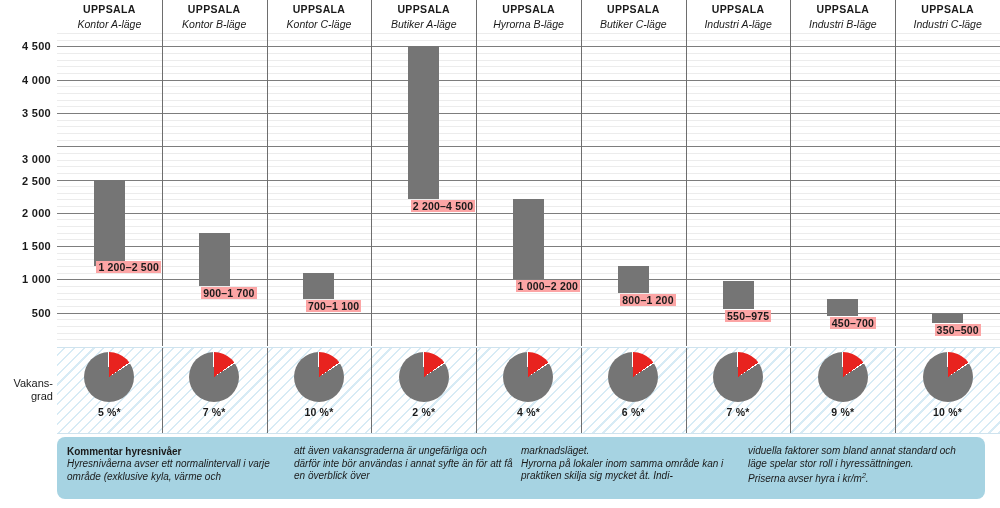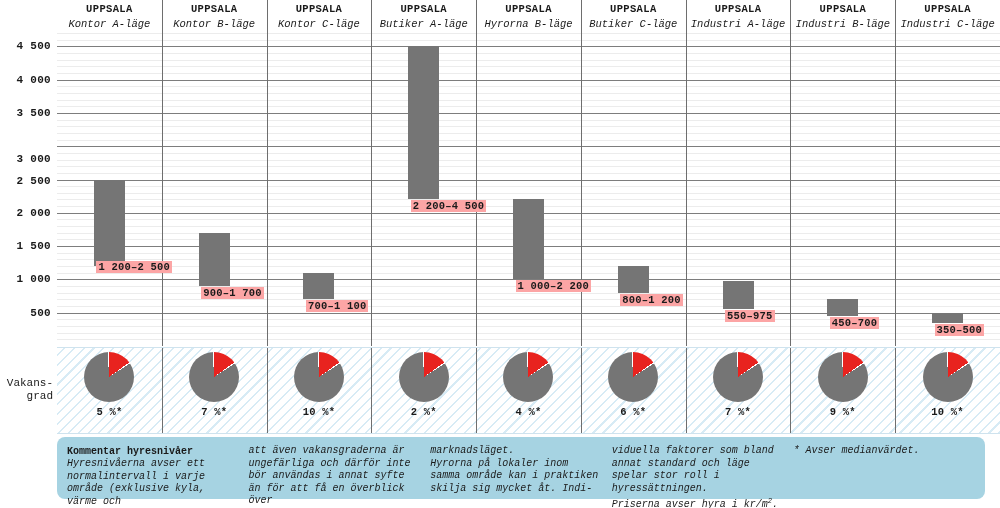--- a/index.html
+++ b/index.html
@@ -3,21 +3,21 @@
 <meta charset="utf-8">
 <style>
   html,body{margin:0;padding:0;}
   body{
     width:1000px;height:508px;
     background:#ffffff;
     font-family:"Liberation Sans","DejaVu Sans",sans-serif;
     color:#1a1a1a;
     overflow:hidden;
   }
-  #root{position:relative;width:804px;height:508px;font-family:Liberation Mono, monospace;}
+  #root{position:relative;width:804px;height:508px;}
 
   
   .headers{position:absolute;left:57px;top:0;width:943px;height:33px;display:flex;}
   .hdr{flex:1 1 0;text-align:center;padding-top:3px;position:relative;}
   .hdr:not(:first-child):before{
     content:"";position:absolute;left:0;top:0;bottom:-5px;width:1px;background:#6e6e6e;
   }
   .hdr .city{font-size:10.5px;font-weight:bold;letter-spacing:.35px;line-height:13px;}
   .hdr .seg{font-size:10.5px;font-style:italic;line-height:13px;margin-top:2px;}
 
@@ -224,23 +224,20 @@
       <div class="ctext">att även vakansgraderna är ungefärliga och därför inte bör användas i annat syfte än för att få en överblick över</div>
     </div>
     <div class="ccol">
       <div class="ctext">marknadsläget.</div>
       <div class="ctext ind">Hyrorna på lokaler inom samma område kan i praktiken skilja sig mycket åt. Indi-</div>
     </div>
     <div class="ccol">
       <div class="ctext">viduella faktorer som bland annat standard och läge spelar stor roll i hyressättningen.</div>
       <div class="ctext"><span>Priserna avser hyra i kr/m</span><sup>2</sup><span>.</span></div>
     </div>
-    <div class="ccol">
-      <div class="footnote">* Avser medianvärdet.</div>
-    </div>
   </div>
 
 <div class="piewrap" style="left: 56.9889px;">
       <div class="pie" style="background: conic-gradient(rgb(232, 35, 31) 0deg, rgb(232, 35, 31) 54deg, rgb(255, 255, 255) 54deg, rgb(255, 255, 255) 57deg, rgb(117, 117, 117) 57deg, rgb(117, 117, 117) 357deg, rgb(255, 255, 255) 357deg, rgb(255, 255, 255) 360deg);"></div>
       <div class="pct">5 %*</div>
     </div>
     <div class="piewrap" style="left: 161.767px;">
       <div class="pie" style="background: conic-gradient(rgb(232, 35, 31) 0deg, rgb(232, 35, 31) 54deg, rgb(255, 255, 255) 54deg, rgb(255, 255, 255) 57deg, rgb(117, 117, 117) 57deg, rgb(117, 117, 117) 357deg, rgb(255, 255, 255) 357deg, rgb(255, 255, 255) 360deg);"></div>
       <div class="pct">7 %*</div>
     </div>

